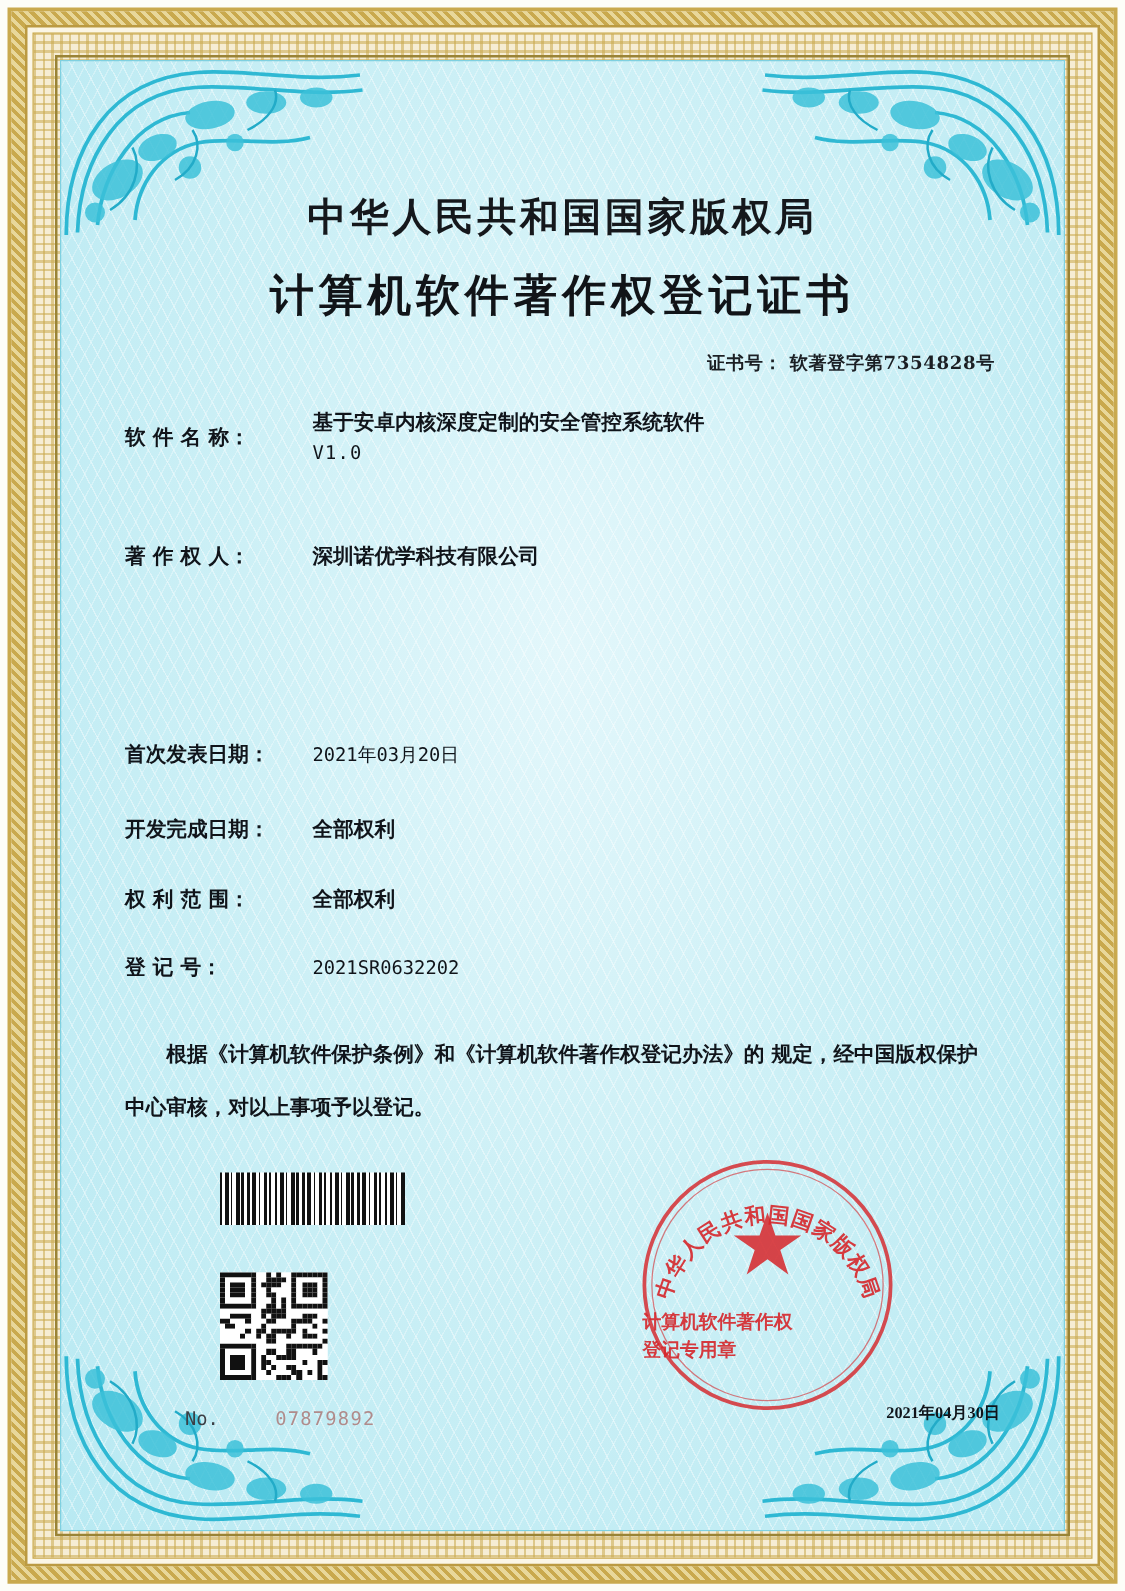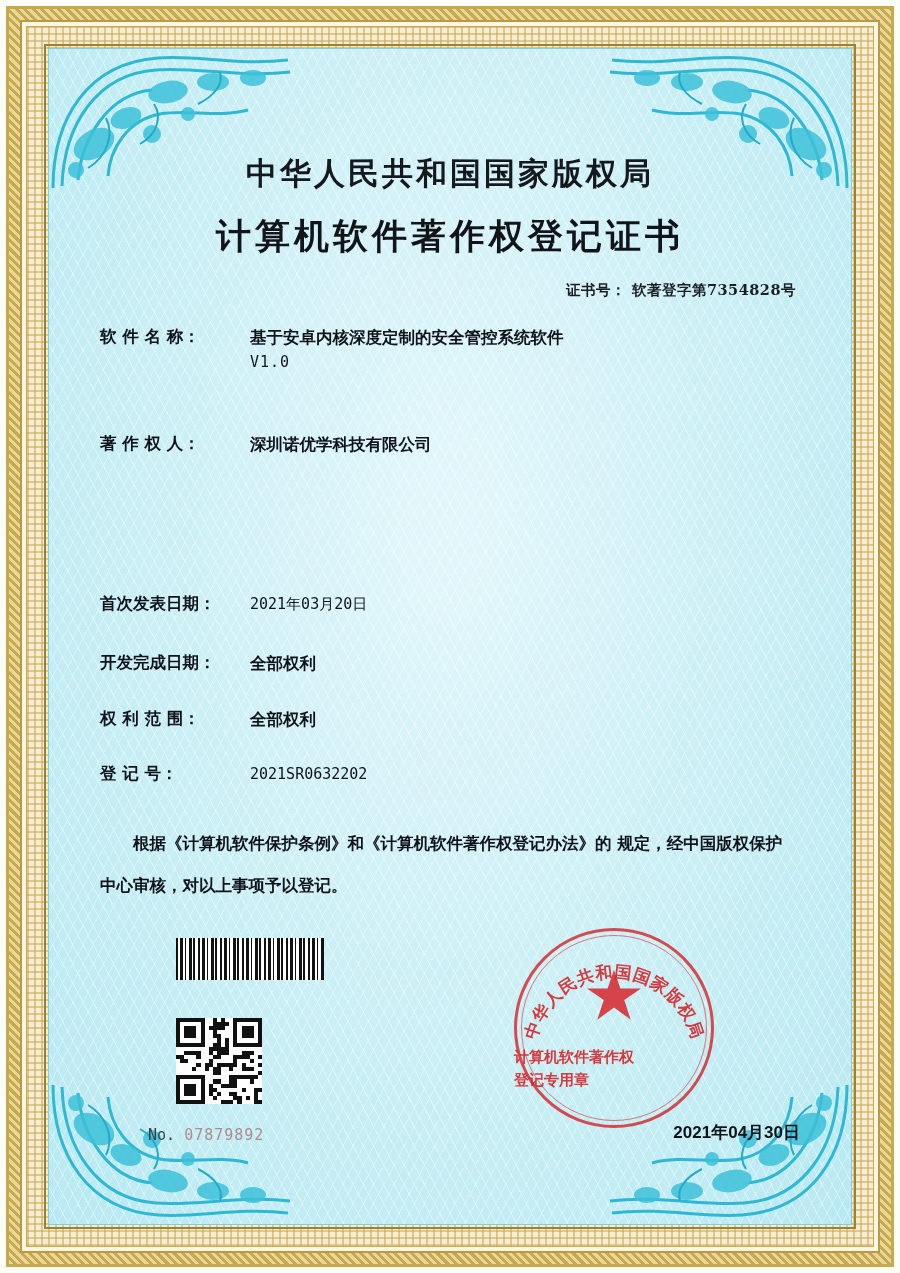--- a/index.html
+++ b/index.html
@@ -124,21 +124,21 @@
     letter-spacing: .5px;
     font-family: "DejaVu Serif", "Liberation Serif", serif;
   }
   .cert-no .lbl { font-weight: bold; margin-right: 6px; }
 
   .field {
     position: absolute;
     left: 52px;
     right: 50px;
     display: flex;
-    align-items: flex-start;
+    align-items: center;
     font-size: 16.5px;
     color: #10141a;
     font-family: "DejaVu Serif", "Liberation Serif", serif;
   }
   .field .label {
     width: 150px;
     flex: 0 0 150px;
     font-weight: bold;
     letter-spacing: 0px;
     white-space: nowrap;
@@ -216,30 +216,30 @@
   .qr-grid i { background: #111; }
 
   .serial {
     position: absolute;
     left: 100px;
     top: 1078px;
     font-size: 15px;
     color: #3b3f45;
     font-family: "DejaVu Sans Mono", "Liberation Mono", monospace;
   }
-  .serial .num { color: #b08b8b; letter-spacing: 1px; }
+  .serial .num { color: #b08b8b; letter-spacing: 1px; margin-left: 36px; }
 
   .issue-date {
     position: absolute;
     right: 52px;
     top: 1073px;
-    font-size: 17px;
+    font-size: 13px;
     font-weight: bold;
     color: #10141a;
-    font-family: Liberation Sans, sans-serif;
+    font-family: Liberation Serif, serif;
   }
 
   
   .seal {
     position: absolute;
     left: 466px;
     top: 880px;
     width: 200px;
     height: 200px;
     pointer-events: none;

